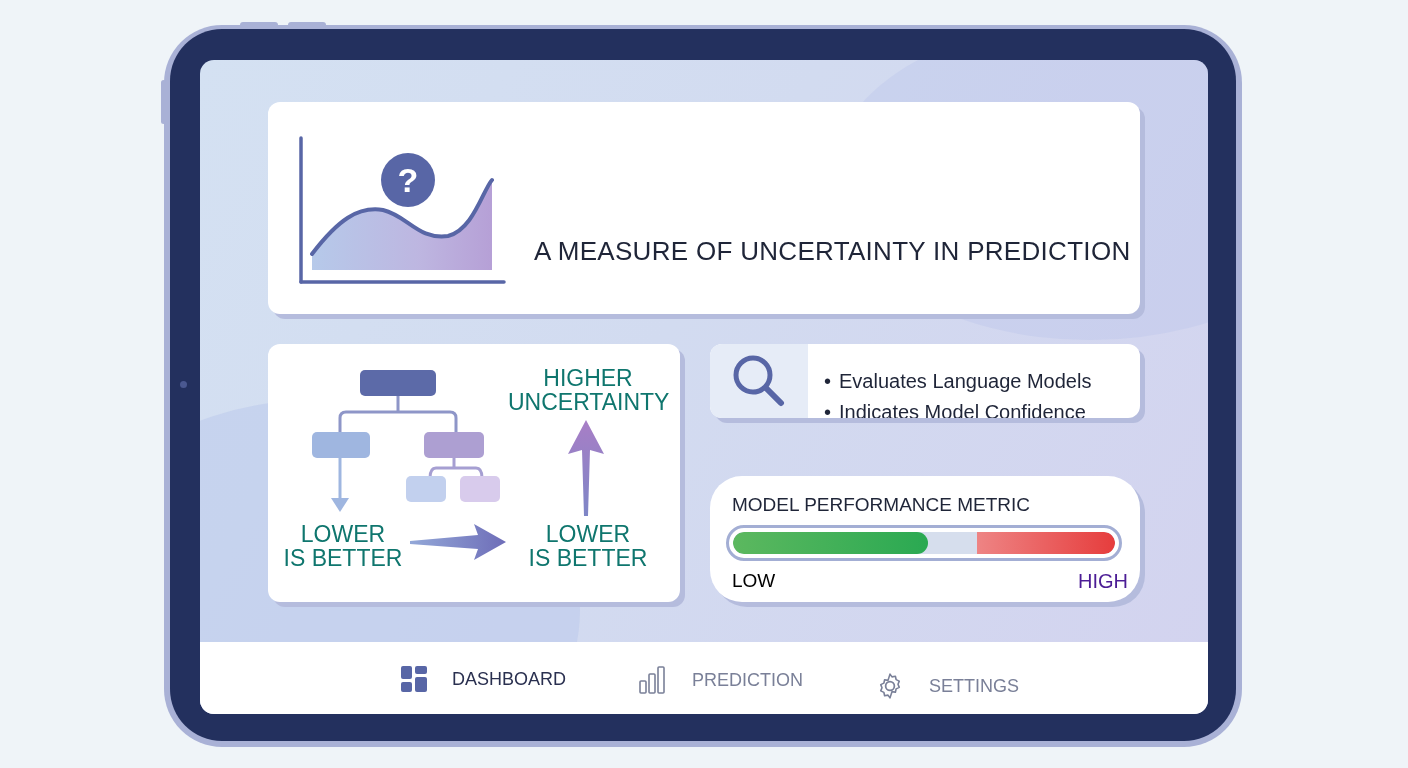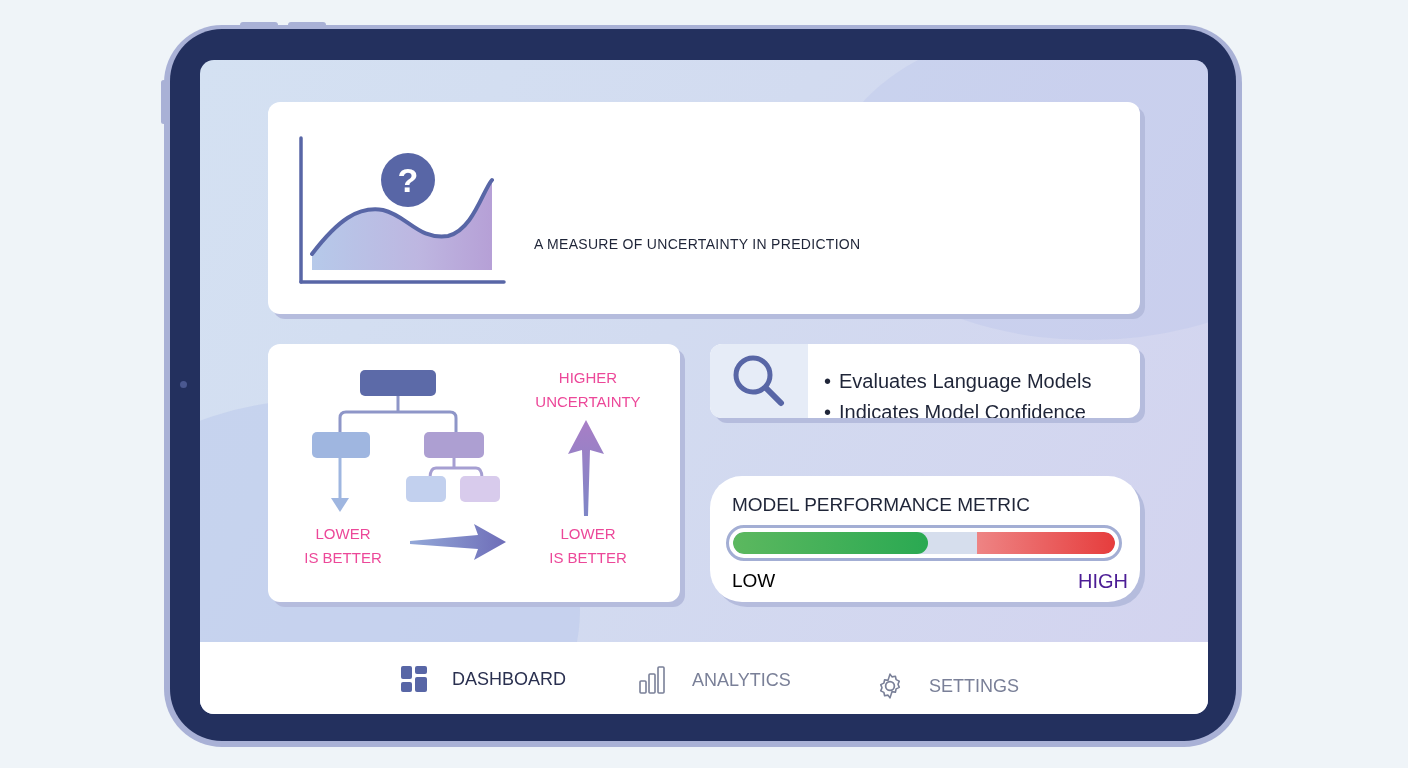--- a/index.html
+++ b/index.html
@@ -43,25 +43,25 @@
     box-shadow: 5px 5px 0 #b5bcdd;
   }
   .hero { left: 68px; top: 42px; width: 872px; height: 212px; }
   .hero-chart { position: absolute; left: 30px; top: 28px; width: 212px; height: 156px; }
   .hero-title {
     position: absolute; left: 266px; top: 80px;
     font-size: 46px; font-weight: 700; color: #5c6aa8; letter-spacing: 0.5px;
   }
   .hero-sub {
     position: absolute; left: 266px; top: 134px;
-    font-size: 14px; color: #1f2538; letter-spacing: 0.3px;
+    font-size: 26px; color: #1f2538; letter-spacing: 0.3px;
   }
   .tree-card { left: 68px; top: 284px; width: 412px; height: 258px; }
   .tree-svg { position: absolute; left: 30px; top: 16px; width: 210px; height: 160px; }
-  .lbl { position: absolute; font-size: 15px; color: #ec4899; text-align: center; line-height: 24px; }
+  .lbl { position: absolute; font-size: 23px; color: #0f766e; text-align: center; line-height: 24px; }
   .lbl-higher { left: 240px; top: 22px; width: 160px; }
   .lbl-low1 { left: 10px; top: 178px; width: 130px; }
   .lbl-low2 { left: 255px; top: 178px; width: 130px; }
   .up-arrow { position: absolute; left: 296px; top: 76px; width: 44px; height: 98px; }
   .right-arrow { position: absolute; left: 140px; top: 178px; width: 100px; height: 40px; }
   .info-card { left: 510px; top: 284px; width: 430px; height: 74px; overflow: hidden; }
   .info-icon-panel {
     position: absolute; left: 0; top: 0; width: 98px; height: 100%;
     background: #e6ecf7; display: flex; align-items: center; justify-content: center;
   }
@@ -213,21 +213,21 @@
         <rect x="15" y="12" width="12" height="15" rx="2" fill="#5866a6"></rect>
       </svg>
       <span>DASHBOARD</span>
     </div>
     <div class="nav-item nav-analytics">
       <svg width="30" height="30" viewBox="0 0 30 30">
         <rect x="2" y="16" width="6" height="12" rx="1" fill="none" stroke="#7a8098" stroke-width="1.6"></rect>
         <rect x="11" y="9" width="6" height="19" rx="1" fill="none" stroke="#7a8098" stroke-width="1.6"></rect>
         <rect x="20" y="2" width="6" height="26" rx="1" fill="none" stroke="#7a8098" stroke-width="1.6"></rect>
       </svg>
-      <span>ANALYTICS</span>
+      <span>PREDICTION</span>
     </div>
     <div class="nav-item nav-settings">
       <svg width="30" height="30" viewBox="0 0 24 24">
         <path d="M12 2.5l1.6 2.2 2.7-.5.6 2.7 2.5 1.2-1 2.5 1 2.5-2.5 1.2-.6 2.7-2.7-.5L12 21.5l-1.6-2.2-2.7.5-.6-2.7-2.5-1.2 1-2.5-1-2.5 2.5-1.2.6-2.7 2.7.5z" fill="none" stroke="#7a8098" stroke-width="1.3" stroke-linejoin="round"></path>
         <circle cx="12" cy="12" r="3.5" fill="none" stroke="#7a8098" stroke-width="1.4"></circle>
       </svg>
       <span>SETTINGS</span>
     </div>
   </div>
 </div>

